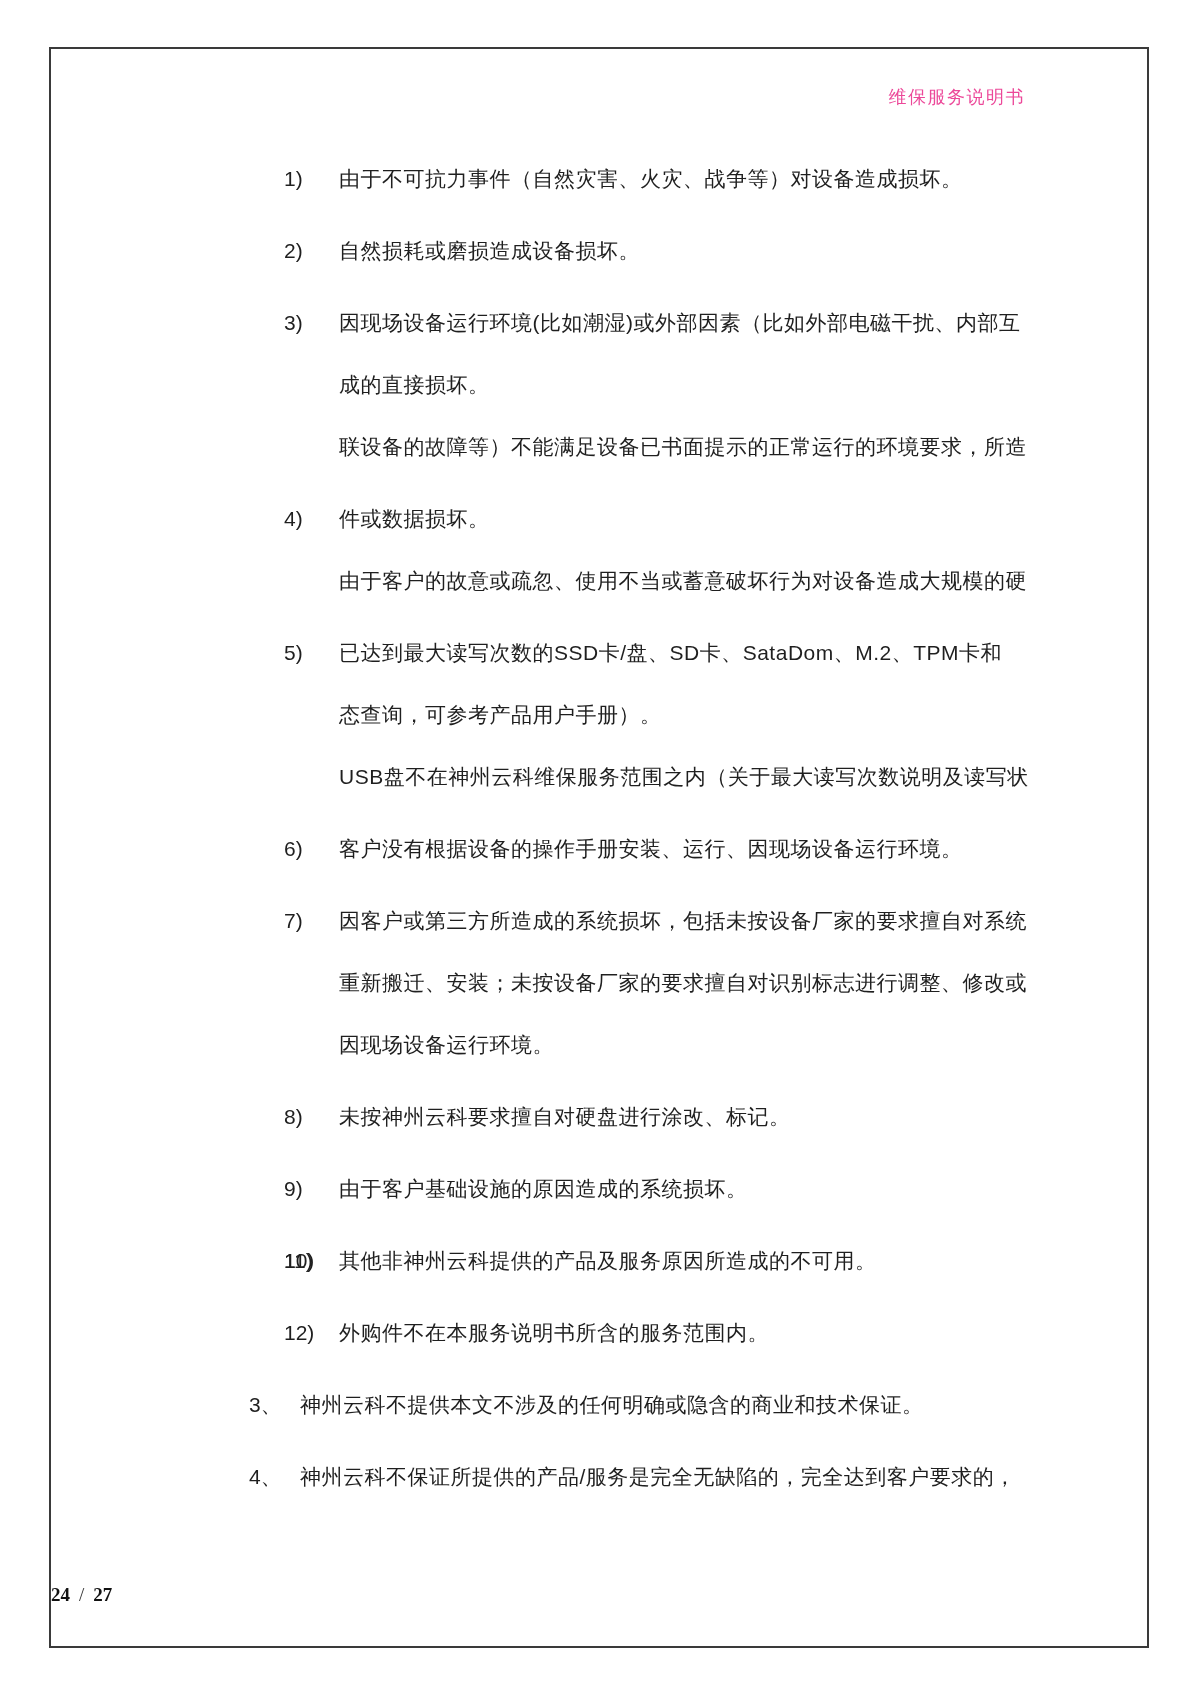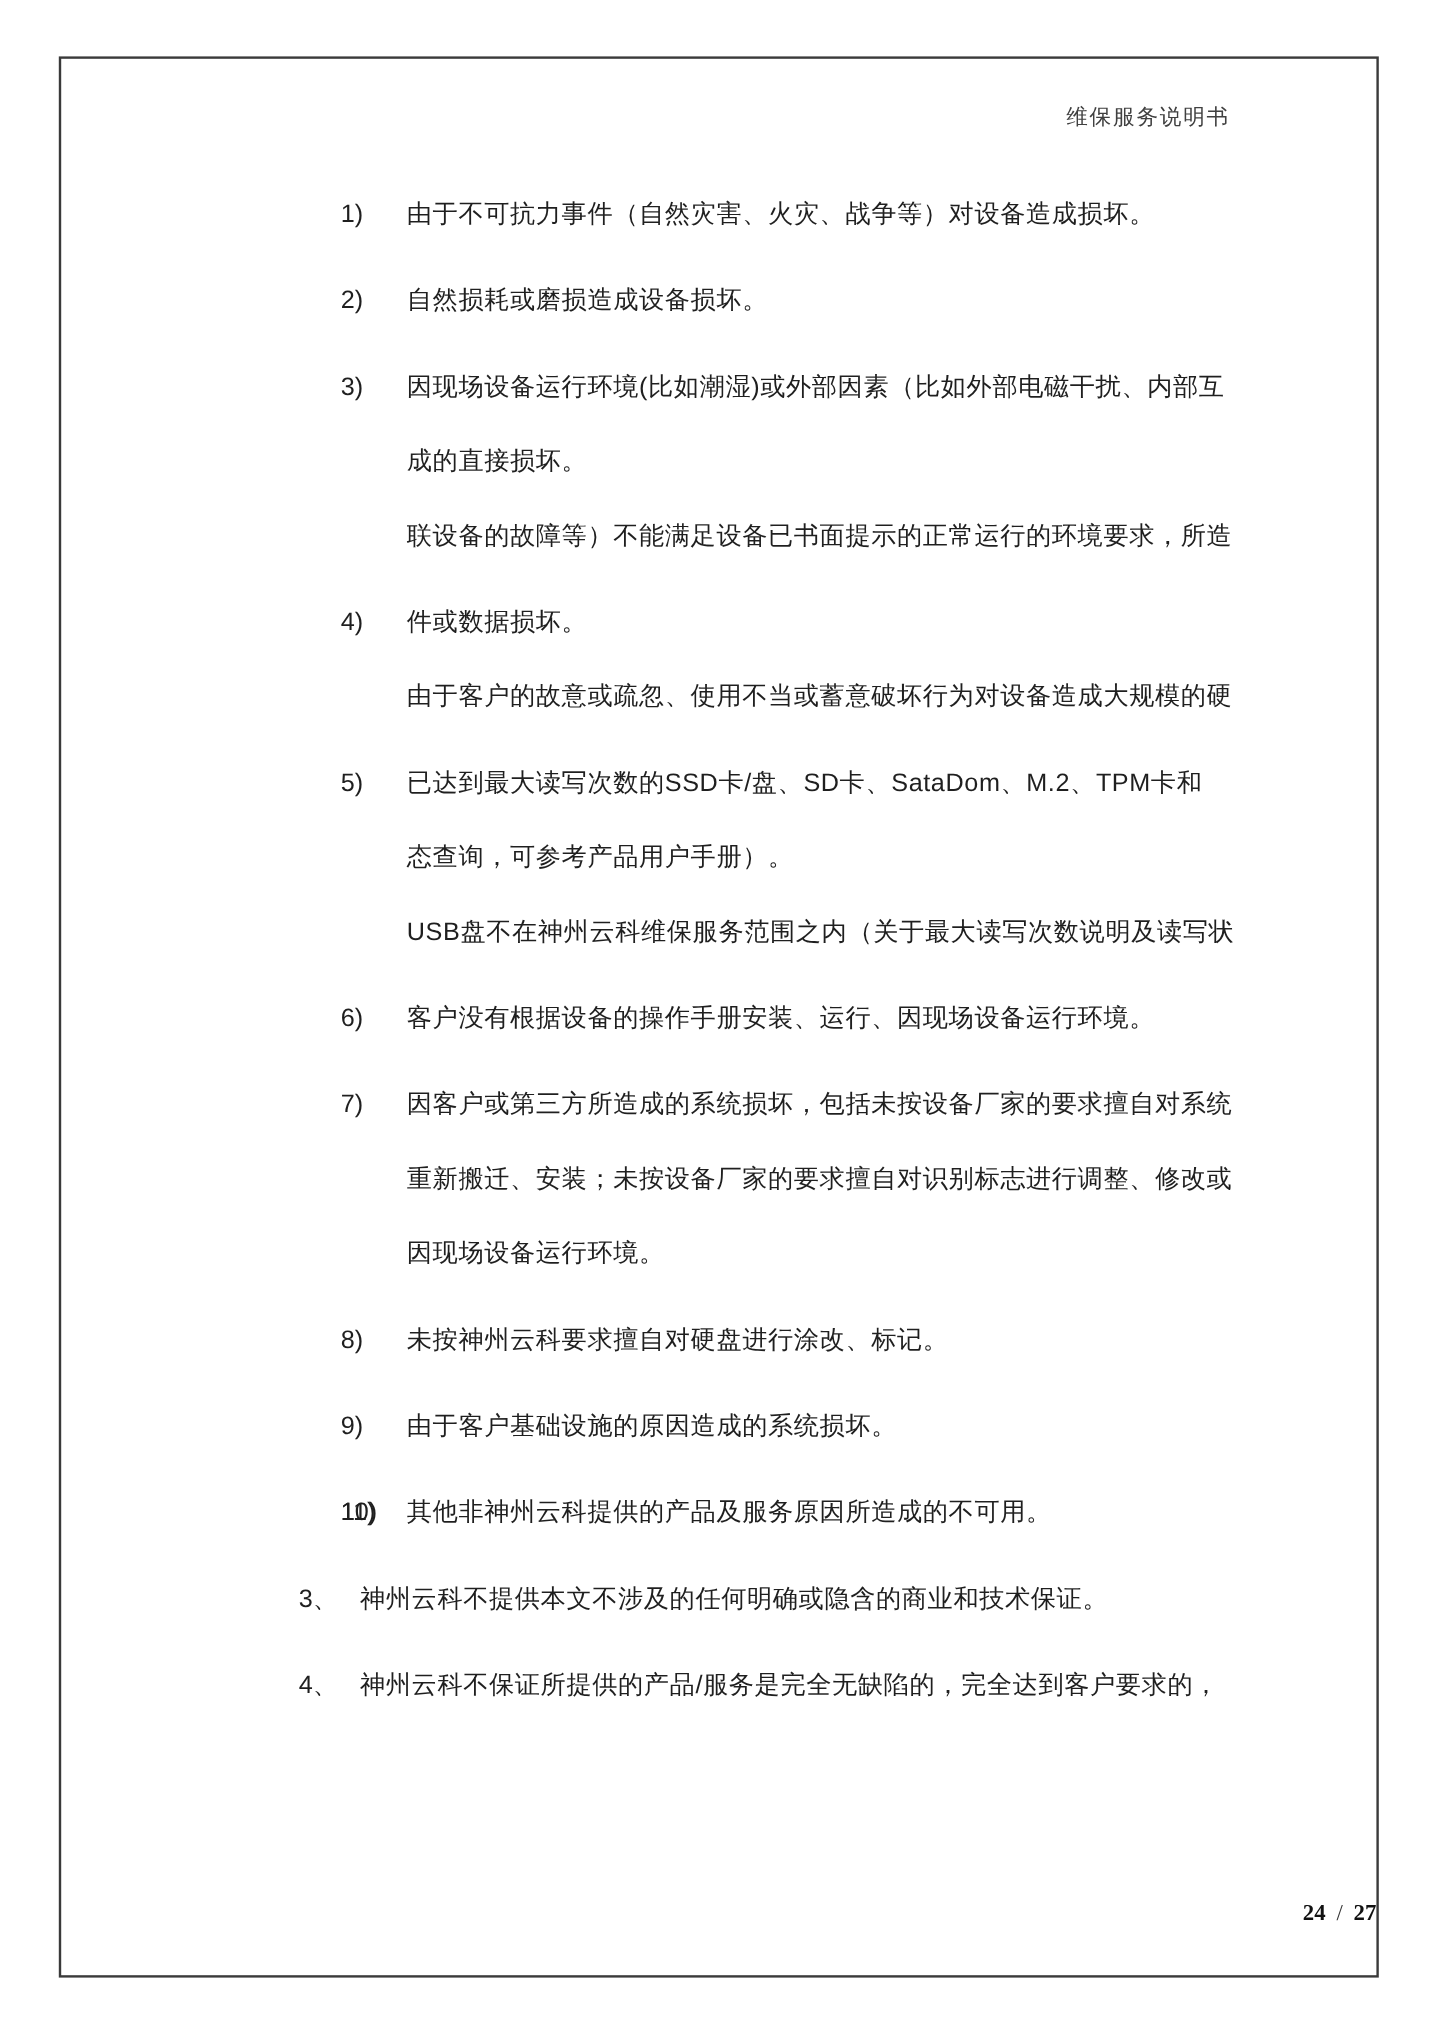--- a/index.html
+++ b/index.html
@@ -27,21 +27,21 @@
     box-sizing: border-box;
     background: #ffffff;
   }
   .header-title {
     position: absolute;
     top: 36px;
     right: 122px;
     font-family: Liberation Sans, sans-serif;
     font-size: 18px;
     letter-spacing: 1.5px;
-    color: #404040;
+    color: #ec4899;
     white-space: nowrap;
   }
   .doc-body {
     position: absolute;
     left: 0;
     top: 99px;
     width: 100%;
     color: #1f1f1f;
     font-size: 21px;
   }
@@ -63,21 +63,21 @@
     height: 62px;
     line-height: 62px;
     white-space: nowrap;
     letter-spacing: 0.5px;
   }
   .page-footer {
     position: absolute;
     left: 0;
     top: 1535px;
     width: 100%;
-    text-align: right;
+    text-align: left;
     font-family: "Liberation Serif", "DejaVu Serif", serif;
     font-size: 19px;
     color: #111111;
   }
   .page-footer .num { font-weight: bold; }
   .page-footer .sep {
     font-weight: normal;
     margin: 0 9px;
     color: #333333;
   }
@@ -134,20 +134,24 @@
           <span class="marker">9)</span>
           <div class="line">由于客户基础设施的原因造成的系统损坏。</div>
         </div>
         <div class="list-item level-2">
           <span class="marker">10)</span>
         </div>
         <div class="list-item level-2">
           <span class="marker">11)</span>
           <div class="line">其他非神州云科提供的产品及服务原因所造成的不可用。</div>
         </div>
+        <div class="list-item level-2">
+          <span class="marker">12)</span>
+          <div class="line">外购件不在本服务说明书所含的服务范围内。</div>
+        </div>
         <div class="list-item level-1">
           <span class="marker">3、</span>
           <div class="line">神州云科不提供本文不涉及的任何明确或隐含的商业和技术保证。</div>
         </div>
         <div class="list-item level-1">
           <span class="marker">4、</span>
           <div class="line">神州云科不保证所提供的产品/服务是完全无缺陷的，完全达到客户要求的，</div>
         </div>
       </div>
 

